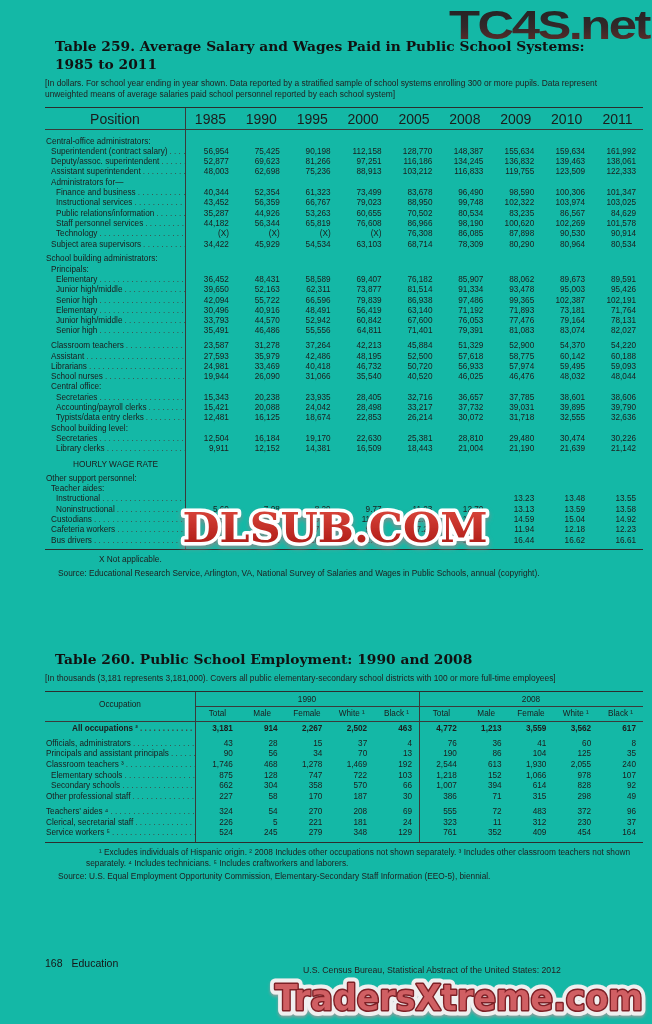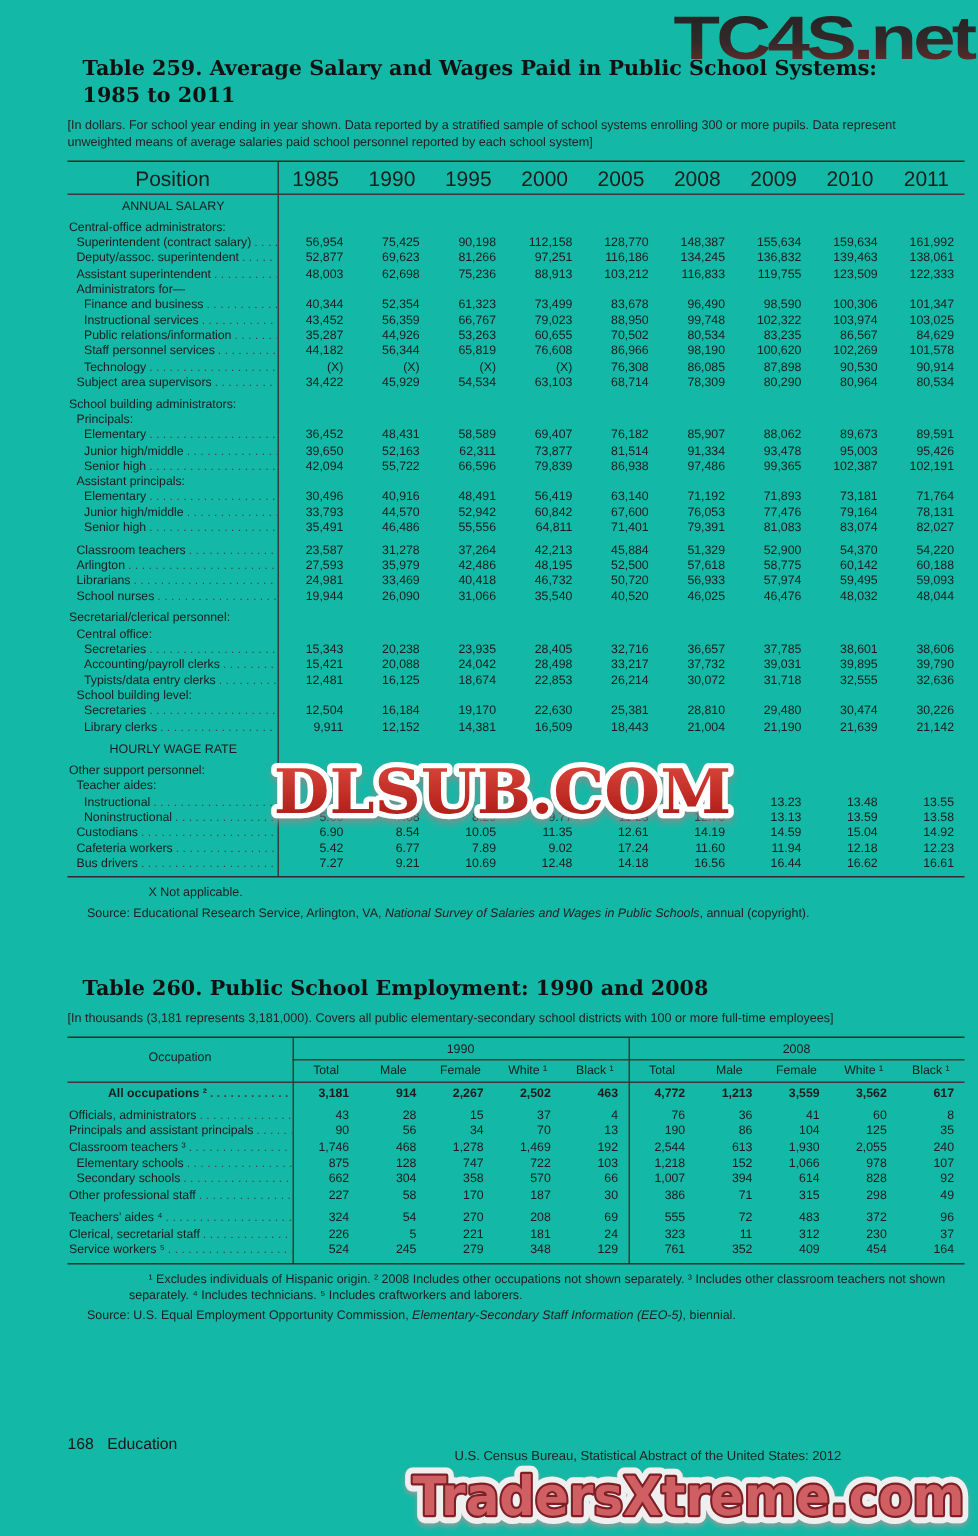--- a/index.html
+++ b/index.html
@@ -35,21 +35,21 @@
   
   .h260a{display:grid;grid-template-columns:150px 1fr 1fr;}
   .h260a .yg{font-size:8.3px;text-align:center;padding:2.5px 0 2px 0;border-bottom:1px solid #3a3a3a;}
   .h260b{display:grid;grid-template-columns:150px repeat(10,1fr);border-bottom:1px solid #3a3a3a;}
   .h260b .sc{font-size:8.2px;text-align:center;padding:2px 0 2.5px 0;}
   .occ{position:absolute;left:0;top:0;width:150px;height:25px;display:flex;align-items:center;
        justify-content:center;font-size:8.3px;}
   
   p.foot{font-size:8.3px;line-height:1.3;color:#1e1e1e;margin:3px 0 0 0;text-indent:13px;}
   p.foot.first{margin-top:4px;margin-left:41px;}
-  p.foot .it{font-style:italic;margin-top:28px;}
+  p.foot .it{margin-top:28px;}
   
   .folio{position:absolute;left:45px;top:957px;font-size:10.5px;color:#161616;}
   .folio .num{font-weight:normal;margin-right:9px;}
   .credit{position:absolute;left:303px;top:965px;font-size:8.7px;color:#222;white-space:nowrap;}
   
   .wm{position:absolute;z-index:6;pointer-events:none;}
   .wm-tc4s{top:0px;right:-2px;}
   .wm-dlsub{left:170px;top:498px;}
   .wm-traders{left:264px;top:972px;}
 </style>
@@ -73,32 +73,20 @@
           <div class="hc">1990</div>
           <div class="hc">1995</div>
           <div class="hc">2000</div>
           <div class="hc">2005</div>
           <div class="hc">2008</div>
           <div class="hc">2009</div>
           <div class="hc">2010</div>
           <div class="hc">2011</div>
         </div>
       <div class="tbody" id="t259-body">
-          <div class="trow sect">
-            <div class="tlabel ind0 center"><span class="lt">ANNUAL SALARY</span></div>
-            <div class="tnum"></div>
-            <div class="tnum"></div>
-            <div class="tnum"></div>
-            <div class="tnum"></div>
-            <div class="tnum"></div>
-            <div class="tnum"></div>
-            <div class="tnum"></div>
-            <div class="tnum"></div>
-            <div class="tnum"></div>
-          </div>
           <div class="trow gap">
             <div class="tlabel ind0">
               <span class="lt">Central-office administrators:</span>
             </div>
             <div class="tnum"></div>
             <div class="tnum"></div>
             <div class="tnum"></div>
             <div class="tnum"></div>
             <div class="tnum"></div>
             <div class="tnum"></div>
@@ -322,34 +310,20 @@
             <div class="tnum">55,722</div>
             <div class="tnum">66,596</div>
             <div class="tnum">79,839</div>
             <div class="tnum">86,938</div>
             <div class="tnum">97,486</div>
             <div class="tnum">99,365</div>
             <div class="tnum">102,387</div>
             <div class="tnum">102,191</div>
           </div>
           <div class="trow">
-            <div class="tlabel ind1">
-              <span class="lt">Assistant principals:</span>
-            </div>
-            <div class="tnum"></div>
-            <div class="tnum"></div>
-            <div class="tnum"></div>
-            <div class="tnum"></div>
-            <div class="tnum"></div>
-            <div class="tnum"></div>
-            <div class="tnum"></div>
-            <div class="tnum"></div>
-            <div class="tnum"></div>
-          </div>
-          <div class="trow">
             <div class="tlabel ind2">
               <span class="lt">Elementary</span>
               <span class="dots"> . . . . . . . . . . . . . . . . . . . . . . . . . . . . . . . . . . . . . . . . . . . . . . . . . . . . . . . . . . . . . . . . . . . . . . . . . . . . . . . . . . . . . . . . . .</span>
             </div>
             <div class="tnum">30,496</div>
             <div class="tnum">40,916</div>
             <div class="tnum">48,491</div>
             <div class="tnum">56,419</div>
             <div class="tnum">63,140</div>
             <div class="tnum">71,192</div>
@@ -397,21 +371,21 @@
             <div class="tnum">37,264</div>
             <div class="tnum">42,213</div>
             <div class="tnum">45,884</div>
             <div class="tnum">51,329</div>
             <div class="tnum">52,900</div>
             <div class="tnum">54,370</div>
             <div class="tnum">54,220</div>
           </div>
           <div class="trow">
             <div class="tlabel ind1">
-              <span class="lt">Arlington</span>
+              <span class="lt">Assistant</span>
               <span class="dots"> . . . . . . . . . . . . . . . . . . . . . . . . . . . . . . . . . . . . . . . . . . . . . . . . . . . . . . . . . . . . . . . . . . . . . . . . . . . . . . . . . . . . . . . . . .</span>
             </div>
             <div class="tnum">27,593</div>
             <div class="tnum">35,979</div>
             <div class="tnum">42,486</div>
             <div class="tnum">48,195</div>
             <div class="tnum">52,500</div>
             <div class="tnum">57,618</div>
             <div class="tnum">58,775</div>
             <div class="tnum">60,142</div>
@@ -439,34 +413,20 @@
             </div>
             <div class="tnum">19,944</div>
             <div class="tnum">26,090</div>
             <div class="tnum">31,066</div>
             <div class="tnum">35,540</div>
             <div class="tnum">40,520</div>
             <div class="tnum">46,025</div>
             <div class="tnum">46,476</div>
             <div class="tnum">48,032</div>
             <div class="tnum">48,044</div>
-          </div>
-          <div class="trow gap">
-            <div class="tlabel ind0">
-              <span class="lt">Secretarial/clerical personnel:</span>
-            </div>
-            <div class="tnum"></div>
-            <div class="tnum"></div>
-            <div class="tnum"></div>
-            <div class="tnum"></div>
-            <div class="tnum"></div>
-            <div class="tnum"></div>
-            <div class="tnum"></div>
-            <div class="tnum"></div>
-            <div class="tnum"></div>
           </div>
           <div class="trow">
             <div class="tlabel ind1">
               <span class="lt">Central office:</span>
             </div>
             <div class="tnum"></div>
             <div class="tnum"></div>
             <div class="tnum"></div>
             <div class="tnum"></div>
             <div class="tnum"></div>

